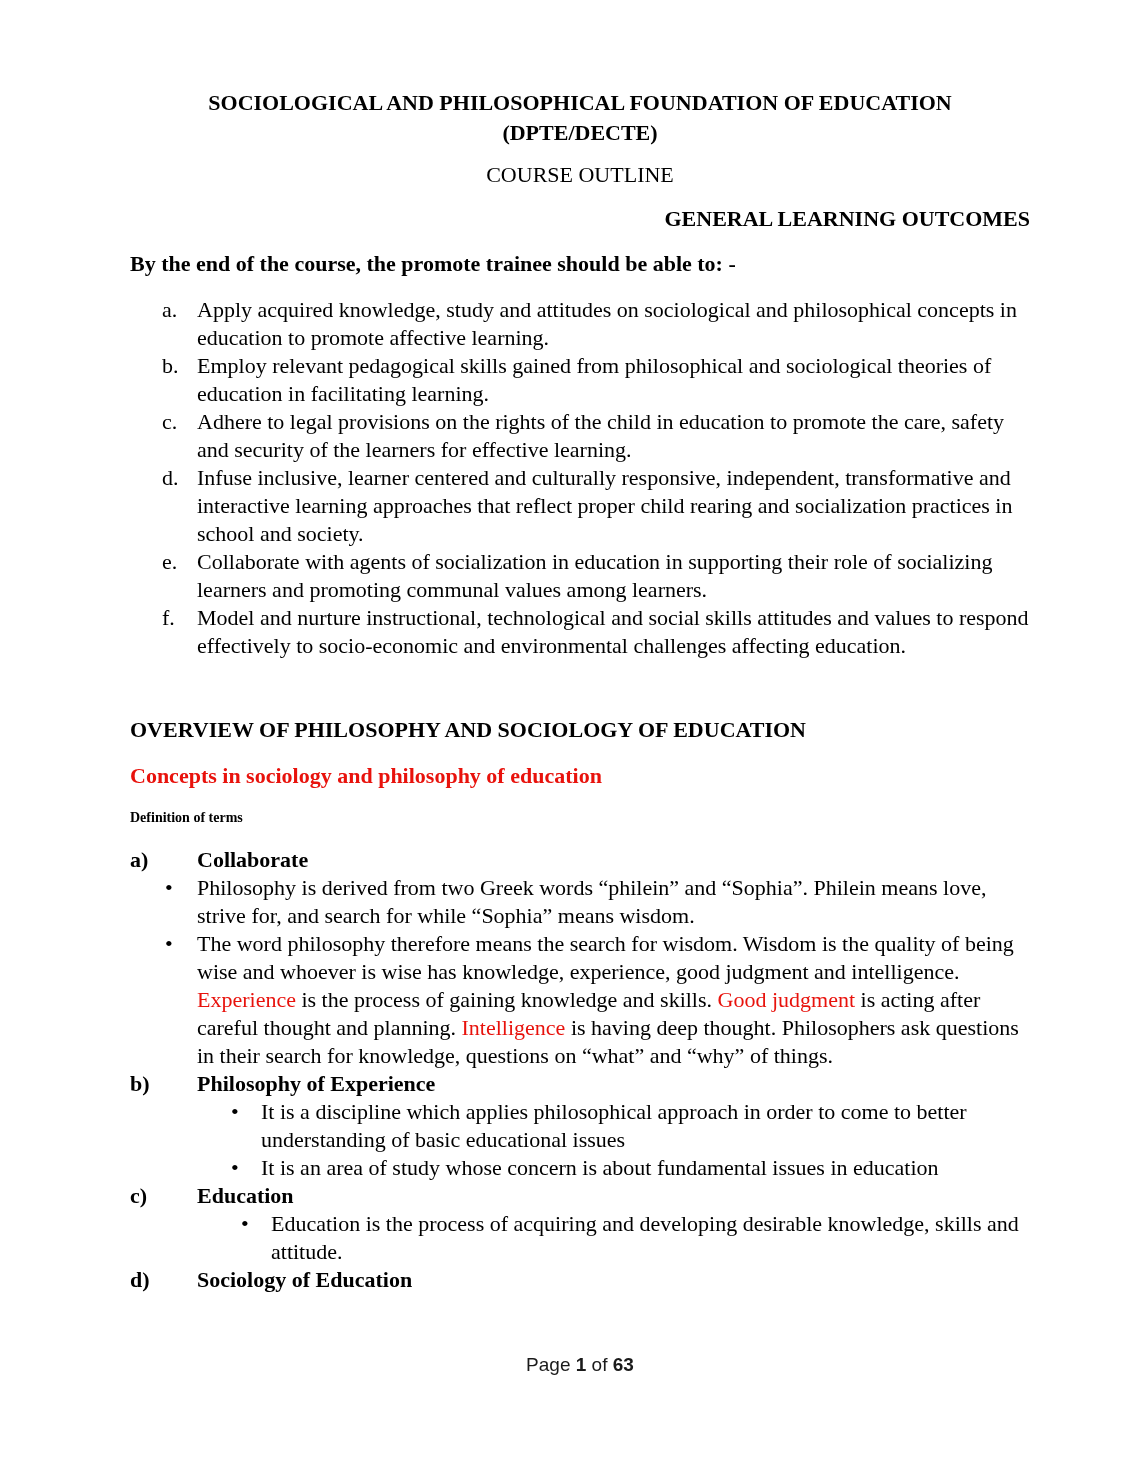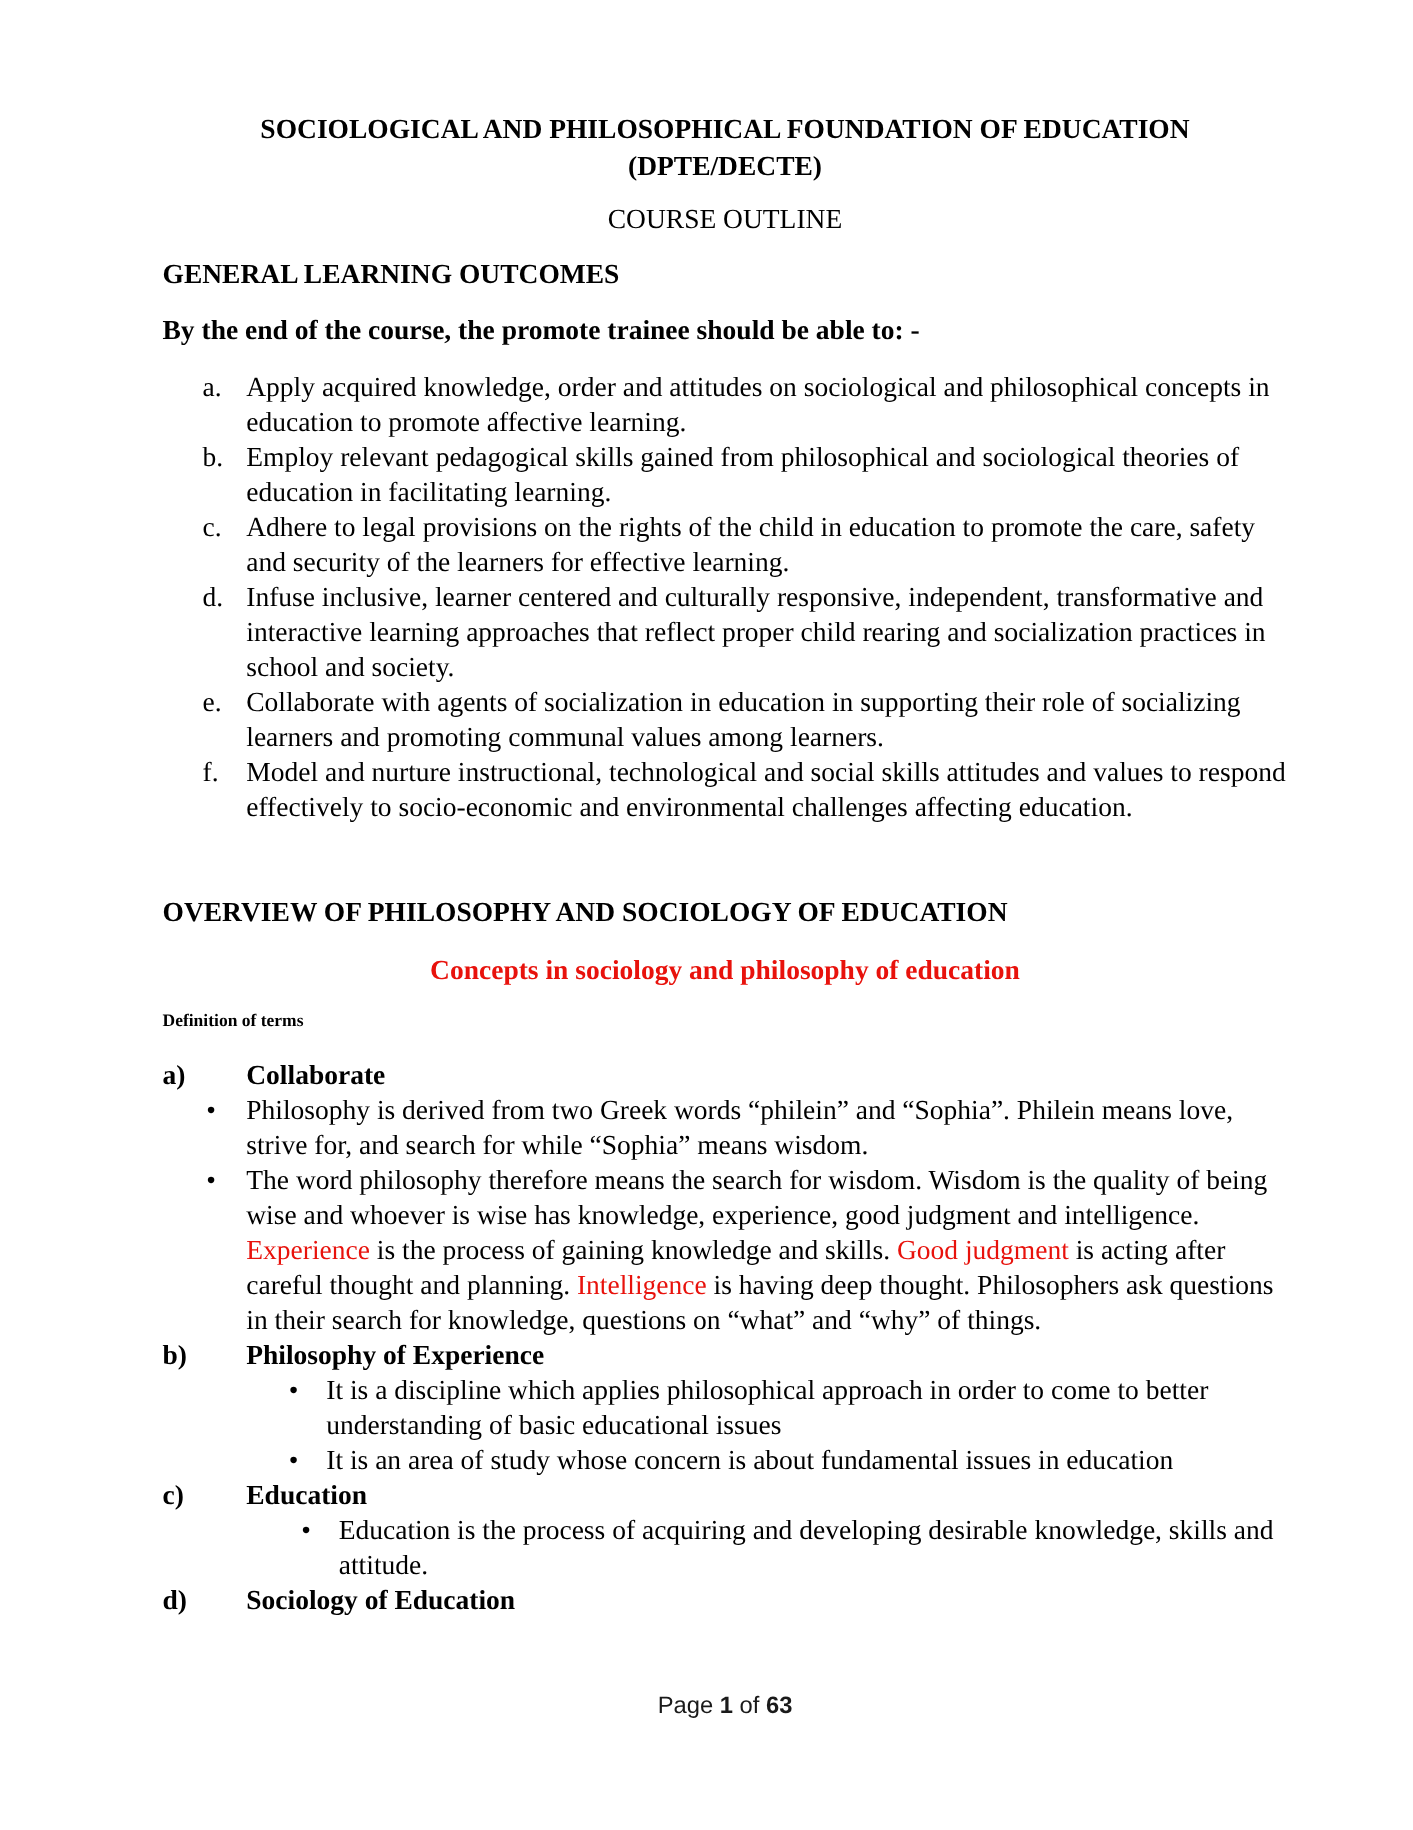--- a/index.html
+++ b/index.html
@@ -22,30 +22,30 @@
   }
   .content{
     padding:88px 100px 0 130px; 
   }
   p,h1,h2,ul,ol,div{margin:0;padding:0;}
   .b{font-weight:bold;}
   .red{color:var(--accent-red);}
 
   .doc-title{font-size:22px;line-height:30px;font-weight:bold;text-align:center;}
   .subtitle{font-size:22px;line-height:30px;font-weight:normal;text-align:center;margin-top:12px;}
-  .h-general{font-size:22px;line-height:30px;font-weight:bold;margin-top:14px;}
+  .h-general{font-size:22px;line-height:30px;font-weight:bold;margin-top:14px;text-align:right;}
   .lead{font-size:22px;line-height:30px;font-weight:bold;margin-top:15px;}
 
   .alpha-list{list-style:none;margin-top:17px;}
   .alpha-item{display:flex;font-size:22px;line-height:28px;}
   .alpha-item .marker{flex:none;width:35px;margin-left:32px;}
   .alpha-item .txt{flex:1;}
 
   .h-overview{font-size:22px;line-height:30px;font-weight:bold;margin-top:55px;}
-  .red-heading{font-size:22px;line-height:30px;font-weight:bold;color:var(--accent-red);margin-top:16px;text-align:center;}
+  .red-heading{font-size:22px;line-height:30px;font-weight:bold;color:var(--accent-red);margin-top:16px;}
   .def-heading{font-size:14px;line-height:30px;font-weight:bold;margin-top:12px;}
 
   .terms{margin-top:13px;}
   .term-head{display:flex;font-size:22px;line-height:28px;font-weight:bold;}
   .term-marker{flex:none;width:67px;}
   .term-title{flex:1;}
 
   .bullet1{display:flex;font-size:22px;line-height:28px;}
   .bullet1 .dot{flex:none;width:32px;margin-left:35px;}
   .bullet1 .txt{flex:1;}
@@ -78,21 +78,21 @@
 
     <h2 class="subtitle">COURSE OUTLINE</h2>
 
     <h2 class="h-general">GENERAL LEARNING OUTCOMES</h2>
 
     <p class="lead">By the end of the course, the promote trainee should be able to: -</p>
 
     <ol class="alpha-list">
       <li class="alpha-item">
         <span class="marker">a.</span>
-        <span class="txt">Apply acquired knowledge, order and attitudes on sociological and philosophical concepts in education to promote affective learning.</span>
+        <span class="txt">Apply acquired knowledge, study and attitudes on sociological and philosophical concepts in education to promote affective learning.</span>
       </li>
       <li class="alpha-item">
         <span class="marker">b.</span>
         <span class="txt">Employ relevant pedagogical skills gained from philosophical and sociological theories of education in facilitating learning.</span>
       </li>
       <li class="alpha-item">
         <span class="marker">c.</span>
         <span class="txt">Adhere to legal provisions on the rights of the child in education to promote the care, safety and security of the learners for effective learning.</span>
       </li>
       <li class="alpha-item">

